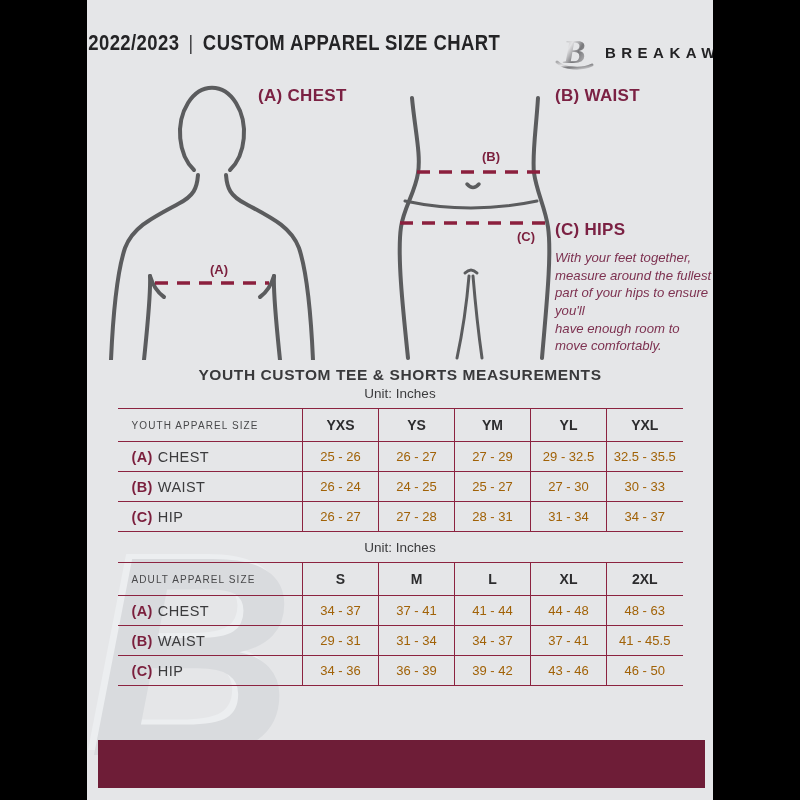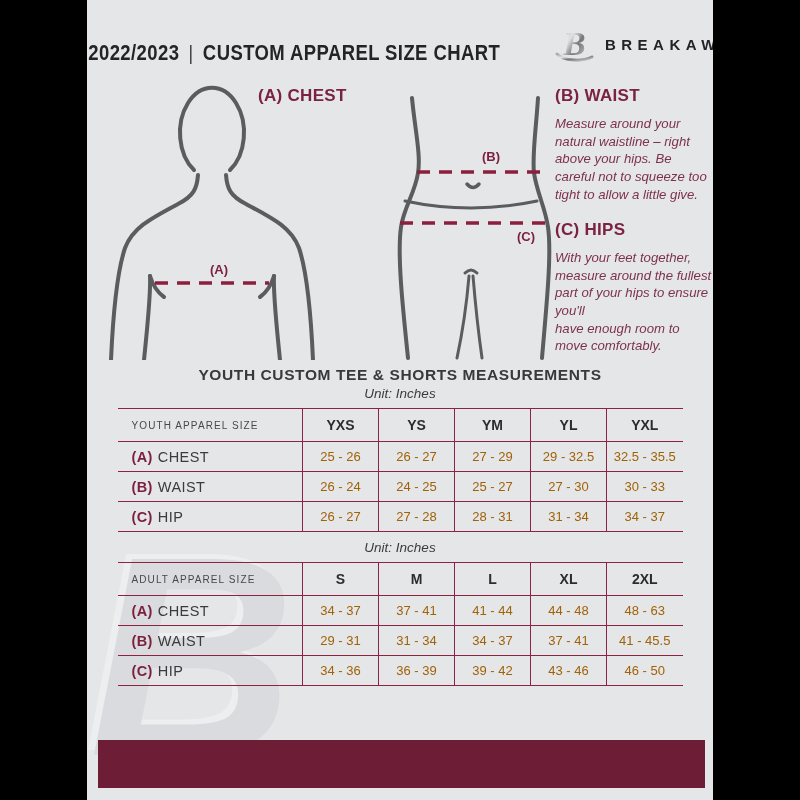--- a/index.html
+++ b/index.html
@@ -14,22 +14,22 @@
   }
   
   .watermark{
     position:absolute;left:2px;top:545px;z-index:0;
     font-size:285px;line-height:.78;font-weight:bold;font-style:italic;
     color:#d9dbde;text-shadow:-6px -5px 0 #eceef0;
     letter-spacing:-10px;user-select:none;
   }
   
   .header{
-    position:absolute;top:22px;left:0;width:100%;z-index:2;
-    display:flex;align-items:flex-end;justify-content:center;gap:14px;
+    position:absolute;top:30px;left:0;width:100%;z-index:2;
+    display:flex;align-items:flex-start;justify-content:center;gap:14px;
   }
   .header-title{
     display:flex;align-items:center;gap:11px;white-space:nowrap;
     transform:scaleX(.84);transform-origin:center;
     font-weight:700;font-size:22px;color:#242426;letter-spacing:.5px;
   }
   .header-title .divider{font-weight:400;color:#3a3a3c;font-size:21px;}
   .brand-wrap{display:flex;align-items:center;gap:9px;}
   .brand-name{
     font-size:15px;font-weight:700;color:#232325;letter-spacing:5.5px;
@@ -52,21 +52,21 @@
   .instr-chest{left:171px;top:86px;width:158px;}
   .instr-waist{left:468px;top:86px;width:152px;}
   .instr-hips{left:468px;top:220px;width:160px;}
   
   .tables-wrap{position:absolute;top:366px;left:0;width:100%;z-index:1;}
   .section-title{
     text-align:center;font-size:15.5px;font-weight:700;color:#39393b;
     letter-spacing:.6px;margin:0;
   }
   .section-unit{
-    text-align:center;font-size:13.5px;font-style:italic;color:#3b3b3d;
+    text-align:center;font-size:13.5px;color:#3b3b3d;
     margin:2px 0 0 0;
   }
   table.size-table{
     width:565px;margin:7px auto 0 auto;border-collapse:collapse;
     table-layout:fixed;background:transparent;
   }
   table.size-table col.label-col{width:185px;}
   table.size-table tr{border-top:1.5px solid #8c2340;}
   table.size-table tr.last{border-bottom:1.5px solid #8c2340;}
   table.size-table th,table.size-table td{
@@ -150,21 +150,20 @@
     <path d="M 7 128 L 153 128" fill="none" stroke="#8b1f3d" stroke-width="3.5" stroke-dasharray="13 9"></path>
   </svg>
   <span class="fig-label" style="left:395px;top:149px;">(B)</span>
   <span class="fig-label" style="left:430px;top:229px;">(C)</span>
 
   <div class="instr instr-chest">
     <p class="instr-heading">(A) CHEST</p>
   </div>
   <div class="instr instr-waist">
     <p class="instr-heading">(B) WAIST</p>
-    <p class="instr-body">Measure around your natural waistline – right above your hips. Be careful not to squeeze too tight to allow a little give.</p>
   </div>
   <div class="instr instr-hips">
     <p class="instr-heading">(C) HIPS</p>
     <p class="instr-body">With your feet together, measure around the fullest part of your hips to ensure you'll
 have enough room to move comfortably.</p>
   </div>
 
   <div class="tables-wrap">
 
     <p class="section-title">YOUTH CUSTOM TEE &amp; SHORTS MEASUREMENTS</p>

